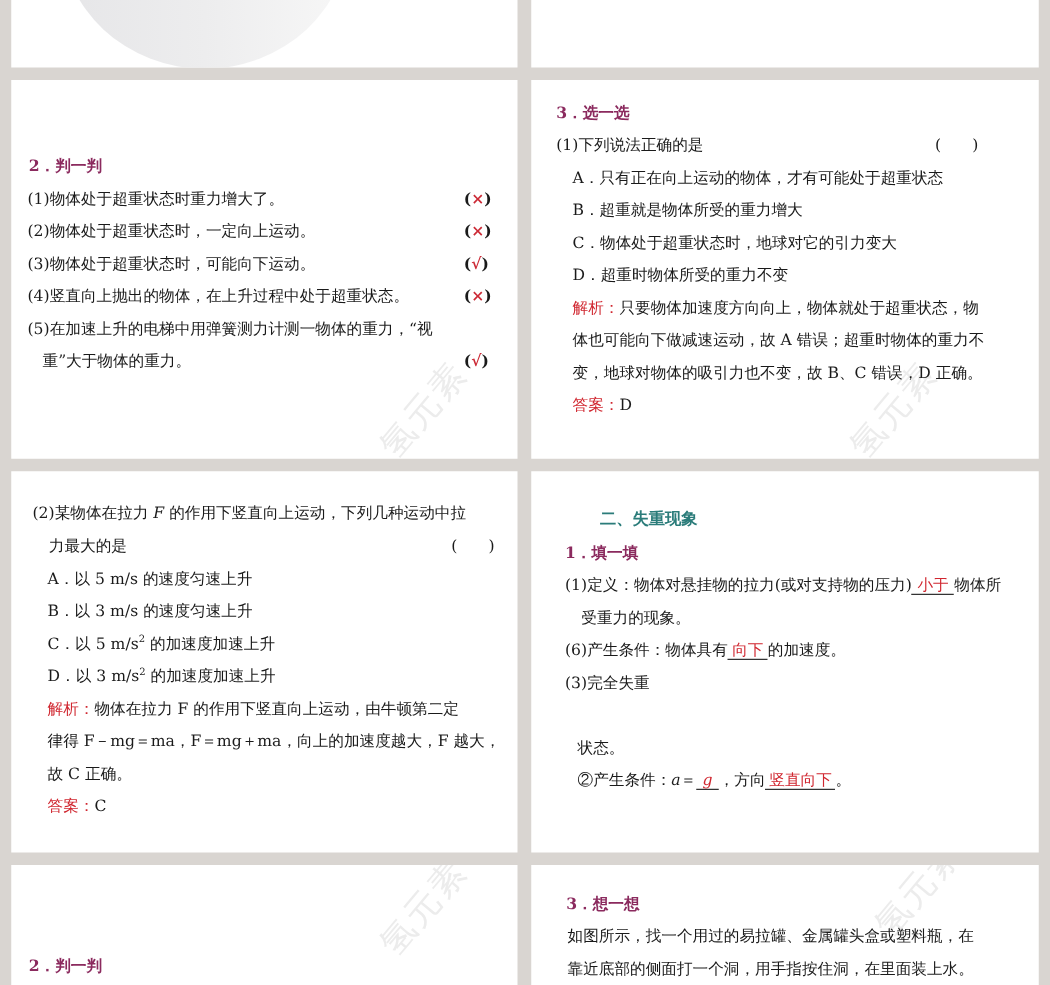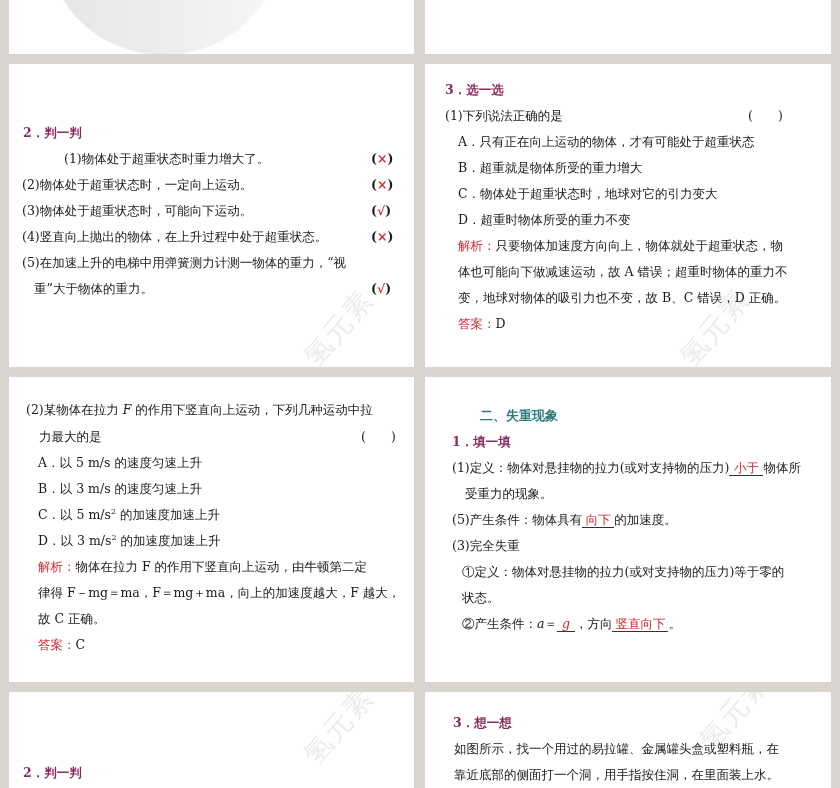--- a/index.html
+++ b/index.html
@@ -32,21 +32,21 @@
 </head>
 <body>
 
 <div class="slide s-tl">
   <div class="circle"></div>
 </div>
 <div class="slide s-tr"></div>
 
 <div class="slide s-ml">
   <div class="line head" style="left:14px;top:60px;">2．判一判</div>
-  <div class="line" style="left:13px;top:86px;margin-left:42px;">(1)物体处于超重状态时重力增大了。</div>
+  <div class="line" style="left:13px;top:86px;">(1)物体处于超重状态时重力增大了。</div>
   <div class="mark" style="left:362px;top:86px;">(<span class="sym">×</span>)</div>
   <div class="line" style="left:13px;top:112px;">(2)物体处于超重状态时，一定向上运动。</div>
   <div class="mark" style="left:362px;top:112px;">(<span class="sym">×</span>)</div>
   <div class="line" style="left:13px;top:138px;">(3)物体处于超重状态时，可能向下运动。</div>
   <div class="mark" style="left:362px;top:138px;">(<span class="sym">√</span>)</div>
   <div class="line" style="left:13px;top:164px;">(4)竖直向上抛出的物体，在上升过程中处于超重状态。</div>
   <div class="mark" style="left:362px;top:164px;">(<span class="sym">×</span>)</div>
   <div class="line" style="left:13px;top:190px;">(5)在加速上升的电梯中用弹簧测力计测一物体的重力，“视</div>
   <div class="line" style="left:25px;top:216px;">重”大于物体的重力。</div>
   <div class="mark" style="left:362px;top:216px;">(<span class="sym">√</span>)</div>
@@ -80,23 +80,22 @@
   <div class="line" style="left:29px;top:207px;">律得 F－mg＝ma，F＝mg＋ma，向上的加速度越大，F 越大，</div>
   <div class="line" style="left:29px;top:233px;">故 C 正确。</div>
   <div class="line" style="left:29px;top:259px;"><span class="red">答案：</span><span>C</span></div>
 </div>
 
 <div class="slide s-br">
   <div class="line teal" style="left:55px;top:30px;">二、失重现象</div>
   <div class="line head" style="left:27px;top:56px;">1．填一填</div>
   <div class="line" style="left:27px;top:82px;"><span>(1)定义：物体对悬挂物的拉力(或对支持物的压力)</span><span class="blank" style="min-width:34px;">小于</span><span>物体所</span></div>
   <div class="line" style="left:40px;top:108px;">受重力的现象。</div>
-  <div class="line" style="left:27px;top:134px;"><span>(5)产生条件：物体具有</span><span class="blank" style="min-width:32px;">向下</span><span>的加速度。</span></div>
+  <div class="line" style="left:27px;top:134px;"><span>(6)产生条件：物体具有</span><span class="blank" style="min-width:32px;">向下</span><span>的加速度。</span></div>
   <div class="line" style="left:27px;top:160px;">(3)完全失重</div>
-  <div class="line" style="left:37px;top:186px;">①定义：物体对悬挂物的拉力(或对支持物的压力)等于零的</div>
   <div class="line" style="left:37px;top:212px;">状态。</div>
   <div class="line" style="left:37px;top:238px;"><span>②产生条件：</span><span class="it">a</span><span>＝</span><span class="blank it" style="min-width:18px;">g</span><span>，方向</span><span class="blank" style="min-width:56px;">竖直向下</span><span>。</span></div>
 </div>
 
 <div class="slide s-fl">
   <div class="wm" style="left:285px;top:15px;">氢元素</div>
   <div class="line head" style="left:14px;top:72px;">2．判一判</div>
 </div>
 <div class="slide s-fr">
   <div class="wm" style="left:265px;top:0px;">氢元素</div>

